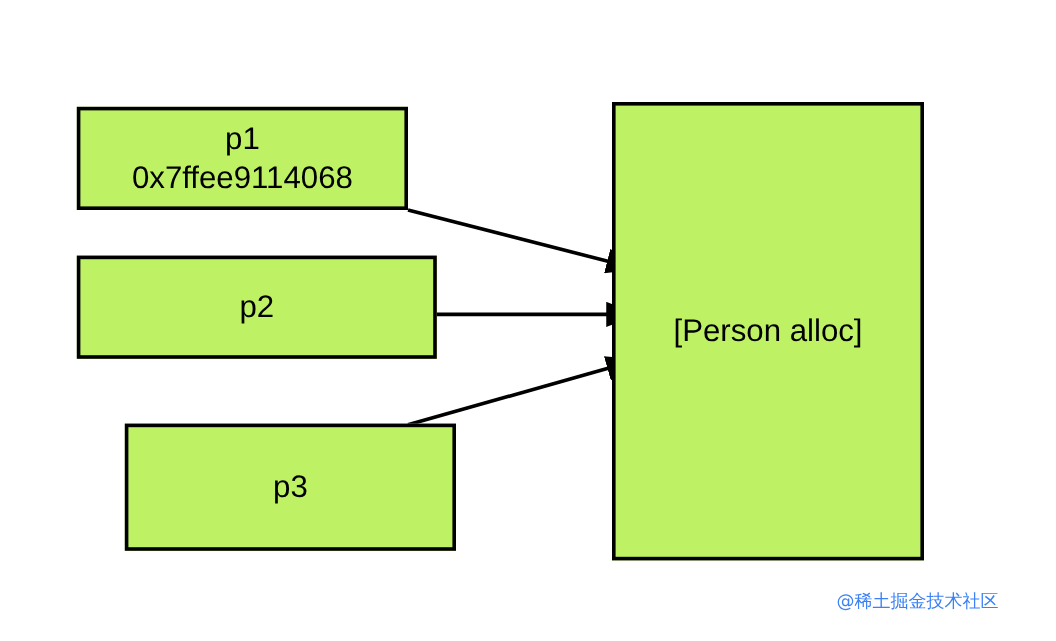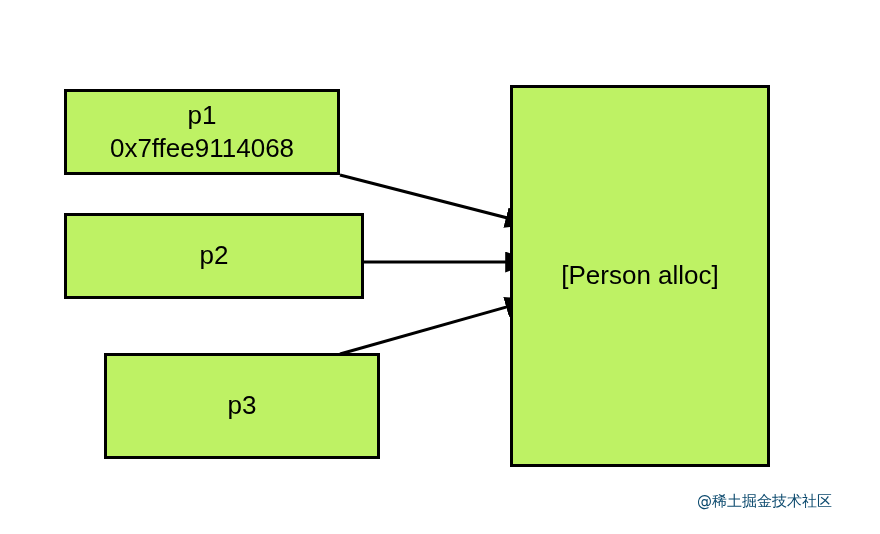--- a/index.html
+++ b/index.html
@@ -46,21 +46,21 @@
   }
   #pointer-p1 { left: 64px;  top: 89px;  width: 276px; height: 86px; }
   #pointer-p2 { left: 64px;  top: 213px; width: 300px; height: 86px; }
   #pointer-p3 { left: 64px;  top: 353px; width: 276px; height: 106px; margin-left: 40px; }
   #object-box  { left: 510px; top: 85px;  width: 260px; height: 382px; }
   #watermark {
     position: absolute;
     left: 697px;
     top: 492px;
     font-size: 15px;
-    color: #0c4a6e;
+    color: #3b82f6;
     white-space: nowrap;
     font-family: "DejaVu Sans", sans-serif;
   }
 </style>
 </head>
 <body>
 
 <div id="canvas">
 
   <svg id="diagram-svg" viewBox="0 0 880 534" xmlns="http://www.w3.org/2000/svg">

